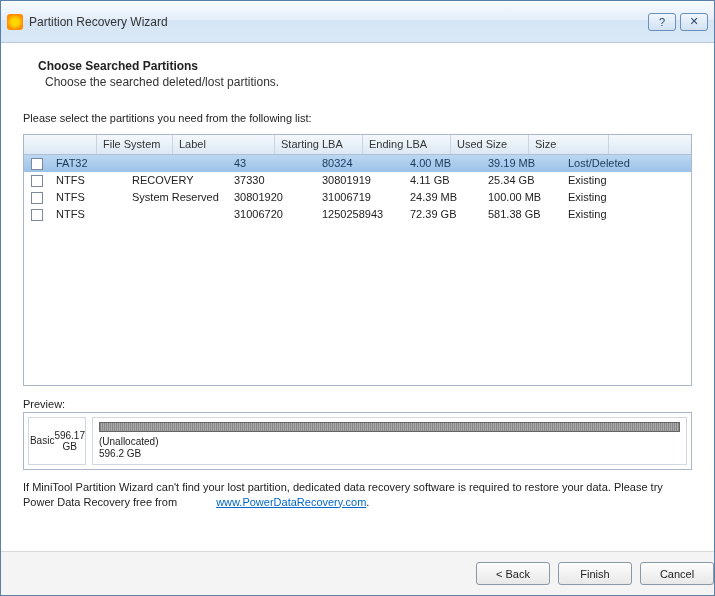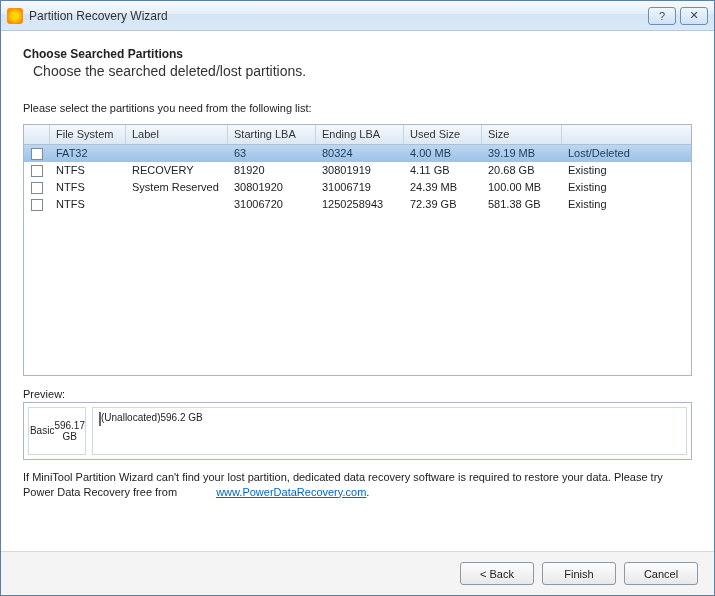--- a/index.html
+++ b/index.html
@@ -1,51 +1,51 @@
 <!DOCTYPE html>
 <html><head>
 <meta charset="utf-8">
 <style>
 * { box-sizing: border-box; margin: 0; padding: 0; font-family: 'Segoe UI', Tahoma, sans-serif; }
 body { background: linear-gradient(180deg, #d8e8f8 0%, #c8dff5 100%); width: 715px; height: 596px; overflow: hidden; }
 .window { width: 715px; height: 596px; background: #fff; border: 1px solid #5a7fa8; display: flex; flex-direction: column; }
-.titlebar { height: 30px; background: linear-gradient(180deg, #f8fbff 0%, #e4eef9 45%, #d5e5f5 46%, #dae9f7 100%); display: flex; align-items: center; padding: 0 6px; border-bottom: 1px solid #b8c8d8; }
+.titlebar { height: 42px; background: linear-gradient(180deg, #f8fbff 0%, #e4eef9 45%, #d5e5f5 46%, #dae9f7 100%); display: flex; align-items: center; padding: 0 6px; border-bottom: 1px solid #b8c8d8; }
 .titlebar .app-icon { width: 16px; height: 16px; background: radial-gradient(circle, #ffd700 30%, #ff8c00 70%); border-radius: 3px; margin-right: 6px; }
 .titlebar .title { flex: 1; font-size: 12px; color: #333; }
 .win-btn { width: 28px; height: 18px; border: 1px solid #6a8fb8; background: linear-gradient(180deg, #f0f6fc, #d0e2f2); border-radius: 3px; margin-left: 4px; display: flex; align-items: center; justify-content: center; font-size: 11px; color: #2b4a6e; cursor: pointer; }
 .content { flex: 1; background: #fff; padding: 16px 22px 12px 22px; display: flex; flex-direction: column; }
-.heading { font-size: 12px; font-weight: bold; color: #222; margin-bottom: 2px; }
-.subheading { font-size: 14px; color: #333; margin-left: 10px; margin-bottom: 22px; }
+.heading { font-size: 12px; font-weight: bold; color: #222; margin-bottom: 2px; margin-left: 15px; }
+.subheading { font-size: 12px; color: #333; margin-left: 22px; margin-bottom: 22px; }
 .instruction { font-size: 11px; color: #222; line-height: 1.35; margin-bottom: 8px; }
 .table-wrap { border: 1px solid #a8b8c8; background: #fff; height: 252px; overflow: hidden; }
-.thead { display: flex; background: linear-gradient(180deg, #f4f8fc, #dce8f4); border-bottom: 1px solid #b0c0d0; font-size: 11px; color: #333; height: 20px; align-items: center; }
+.thead { display: flex; background: linear-gradient(180deg, #f4f8fc, #dce8f4); border-bottom: 1px solid #b0c0d0; font-size: 11px; color: #333; height: 20px; align-items: center; padding-left: 47px; }
 .thead .th { padding: 0 6px; border-right: 1px solid #c8d4e0; height: 100%; display: flex; align-items: center; }
 .tbody .tr { display: flex; font-size: 11px; color: #222; height: 17px; align-items: center; justify-content: space-between; }
 .tbody .tr.selected { background: linear-gradient(180deg, #bcd7f2, #9cc2e8); color: #1a3a5c; }
 .tbody .td { padding: 0 6px; overflow: hidden; white-space: nowrap; }
 .col-chk { width: 26px; flex: none; text-align: center; }
 .col-fs { width: 76px; flex: none; }
 .col-label { width: 102px; flex: none; }
 .col-slba { width: 88px; flex: none; }
 .col-elba { width: 88px; flex: none; }
 .col-used { width: 78px; flex: none; }
 .col-size { width: 80px; flex: none; }
 .col-status { flex: 1; }
 .chk { width: 12px; height: 12px; border: 1px solid #7a8a9a; background: #fff; display: inline-block; vertical-align: middle; }
 .preview-label { font-size: 11px; color: #222; margin-top: 12px; margin-bottom: 2px; }
 .preview-box { border: 1px solid #a8b8c8; background: #fff; height: 58px; display: flex; padding: 4px; gap: 6px; }
 .disk-icon-box { width: 58px; display: flex; align-items: center; justify-content: center; border: 1px solid #d0d8e0; }
 .disk-svg { width: 34px; height: 24px; }
 .disk-text { font-size: 10px; color: #222; line-height: 1.1; text-align: center; }
-.preview-right { flex: 1; border: 1px solid #d0d8e0; padding: 4px 6px; display: flex; }
+.preview-right { flex: 1; border: 1px solid #d0d8e0; padding: 4px 6px; display: flex; flex-direction: column; }
 .unalloc-bar { height: 14px; background: repeating-linear-gradient(90deg, #888 0 1px, #aaa 1px 2px); border: 1px solid #666; margin-bottom: 4px; }
 .unalloc-text { font-size: 10px; color: #222; line-height: 1.2; }
 .note { font-size: 11px; color: #222; margin-top: 10px; line-height: 1.35; }
 .note a { color: #0066cc; text-decoration: underline; margin-left: 36px; }
-.footer { border-top: 1px solid #d8d8d8; padding: 10px 16px; display: flex; justify-content: flex-end; gap: 8px; background: #f4f4f4; }
+.footer { border-top: 1px solid #d8d8d8; padding: 10px 0; display: flex; justify-content: flex-end; gap: 8px; background: #f4f4f4; }
 .btn { min-width: 74px; height: 23px; border: 1px solid #8a98a8; background: linear-gradient(180deg, #fdfdfd, #e8e8e8); border-radius: 3px; font-size: 11px; color: #222; cursor: pointer; padding: 0 10px; }
 </style>
 </head>
 <body>
 
 <div class="window">
   <div class="titlebar">
     <span class="app-icon"></span>
     <span class="title">Partition Recovery Wizard</span>
     <span class="win-btn">?</span>
@@ -67,34 +67,34 @@
         <div class="th col-slba">Starting LBA</div>
         <div class="th col-elba">Ending LBA</div>
         <div class="th col-used">Used Size</div>
         <div class="th col-size">Size</div>
       </div>
       <div class="tbody" id="tbody">
           <div class="tr selected">
             <div class="td col-chk"><span class="chk"></span></div>
             <div class="td col-fs">FAT32</div>
             <div class="td col-label"></div>
-            <div class="td col-slba">63</div>
+            <div class="td col-slba">43</div>
             <div class="td col-elba">80324</div>
             <div class="td col-used">4.00 MB</div>
             <div class="td col-size">39.19 MB</div>
             <div class="td col-status">Lost/Deleted</div>
           </div>
           <div class="tr">
             <div class="td col-chk"><span class="chk"></span></div>
             <div class="td col-fs">NTFS</div>
             <div class="td col-label">RECOVERY</div>
-            <div class="td col-slba">81920</div>
+            <div class="td col-slba">37330</div>
             <div class="td col-elba">30801919</div>
             <div class="td col-used">4.11 GB</div>
-            <div class="td col-size">20.68 GB</div>
+            <div class="td col-size">25.34 GB</div>
             <div class="td col-status">Existing</div>
           </div>
           <div class="tr">
             <div class="td col-chk"><span class="chk"></span></div>
             <div class="td col-fs">NTFS</div>
             <div class="td col-label">System Reserved</div>
             <div class="td col-slba">30801920</div>
             <div class="td col-elba">31006719</div>
             <div class="td col-used">24.39 MB</div>
             <div class="td col-size">100.00 MB</div>

